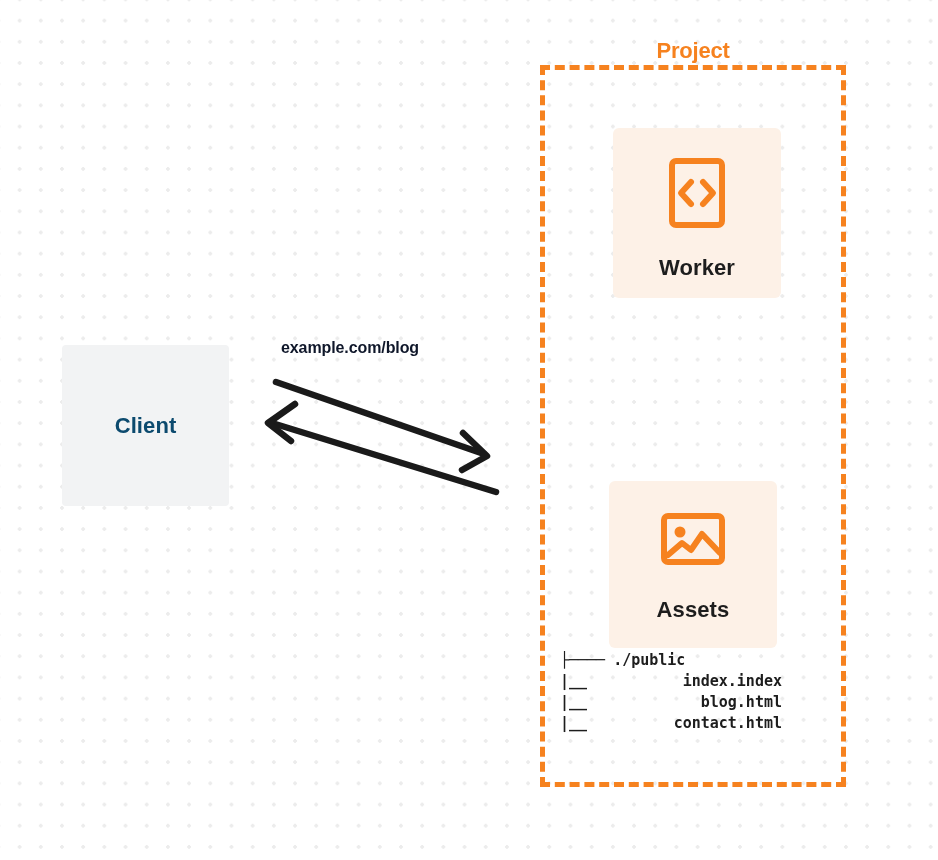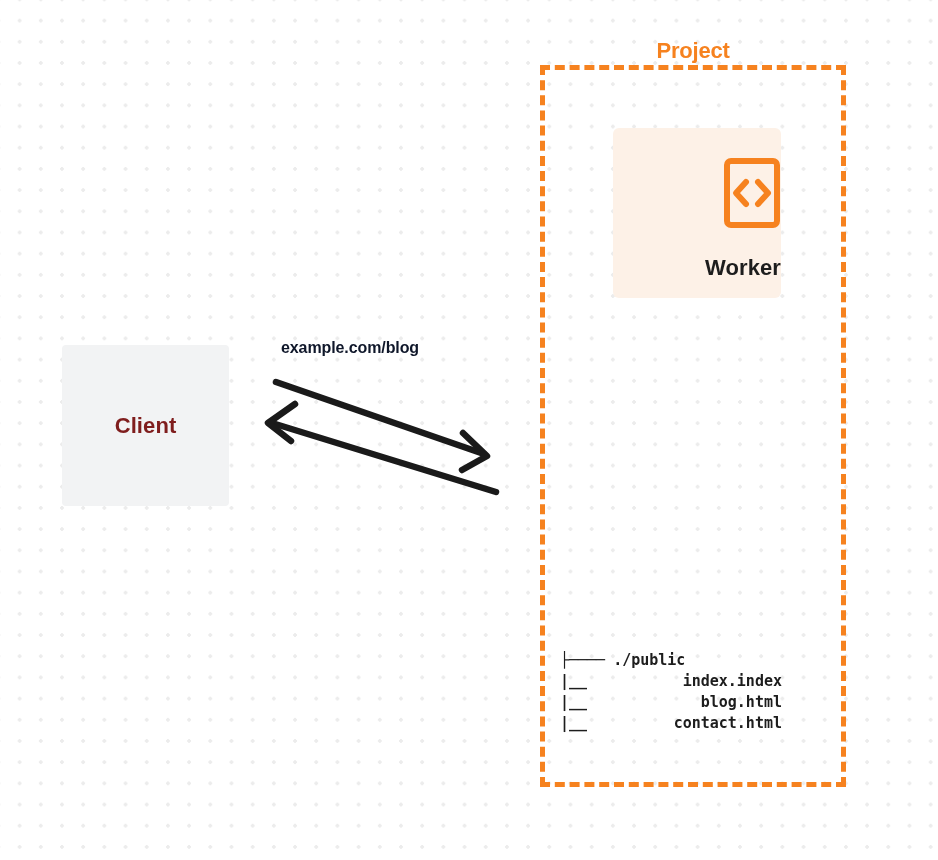--- a/index.html
+++ b/index.html
@@ -15,21 +15,21 @@
   }
   .stage{position:absolute;left:0;top:0;width:938px;height:860px;}
 
   
   #client-box{
     position:absolute;left:62px;top:345px;width:167px;height:161px;
     background:#F2F3F4;border-radius:4px;
     display:flex;align-items:center;justify-content:center;
   }
   #client-box .box-label{
-    font-size:22px;font-weight:700;color:#7f1d1d;letter-spacing:.1px;
+    font-size:22px;font-weight:700;color:#0c4a6e;letter-spacing:.1px;
   }
 
   
   #request-label{
     position:absolute;left:281px;top:339px;
     font-size:16px;font-weight:700;color:#0f172a;
     letter-spacing:-.1px;white-space:nowrap;
   }
 
   
@@ -45,21 +45,21 @@
     position:absolute;left:540px;top:38px;width:306px;
     text-align:center;
     font-size:22px;font-weight:700;color:#F6821F;
     letter-spacing:-.2px;
   }
 
   
   .node-card{
     position:absolute;
     background:#FDF1E7;border-radius:6px;
-    display:flex;flex-direction:column;align-items:flex-end;
+    display:flex;flex-direction:column;align-items:center;
   }
   .node-card .node-label{
     font-size:22px;font-weight:700;color:#1d1d1d;letter-spacing:.1px;
   }
   #worker-card{left:613px;top:128px;width:168px;height:170px;}
   #worker-card .icon-wrap{margin-top:29px;}
   #worker-card .node-label{margin-top:22px;}
   #assets-card{left:609px;top:481px;width:168px;height:167px;}
   #assets-card .icon-wrap{margin-top:29px;}
   #assets-card .node-label{margin-top:25px;}
@@ -109,20 +109,30 @@
     <span class="icon-wrap">
       <svg width="58" height="72" viewBox="0 0 58 72" aria-hidden="true">
         <rect x="4" y="4" width="50" height="64" rx="4" ry="4" fill="none" stroke="#F6821F" stroke-width="6"></rect>
         <polyline points="23,25 13,36 23,47" fill="none" stroke="#F6821F" stroke-width="6" stroke-linecap="round" stroke-linejoin="round"></polyline>
         <polyline points="35,25 45,36 35,47" fill="none" stroke="#F6821F" stroke-width="6" stroke-linecap="round" stroke-linejoin="round"></polyline>
       </svg>
     </span>
     <span class="node-label">Worker</span>
   </div>
 
+  <div id="assets-card" class="node-card">
+    <span class="icon-wrap">
+      <svg width="66" height="58" viewBox="0 0 66 58" aria-hidden="true">
+        <rect x="4" y="6" width="58" height="46" rx="4" ry="4" fill="none" stroke="#F6821F" stroke-width="6"></rect>
+        <circle cx="20" cy="22" r="5.5" fill="#F6821F"></circle>
+        <polyline points="8,45 22,33 31,40 42,24 60,43" fill="none" stroke="#F6821F" stroke-width="6" stroke-linecap="round" stroke-linejoin="round"></polyline>
+      </svg>
+    </span>
+    <span class="node-label">Assets</span>
+  </div>
 
   <div id="assets-tree">
     <div class="tree-row root">
       <span class="tree-branch">├────</span>
       <span class="tree-name">./public</span>
     </div>
     <div class="tree-row">
       <span class="tree-branch">|__</span>
       <span class="tree-name">index.index</span>
     </div>

